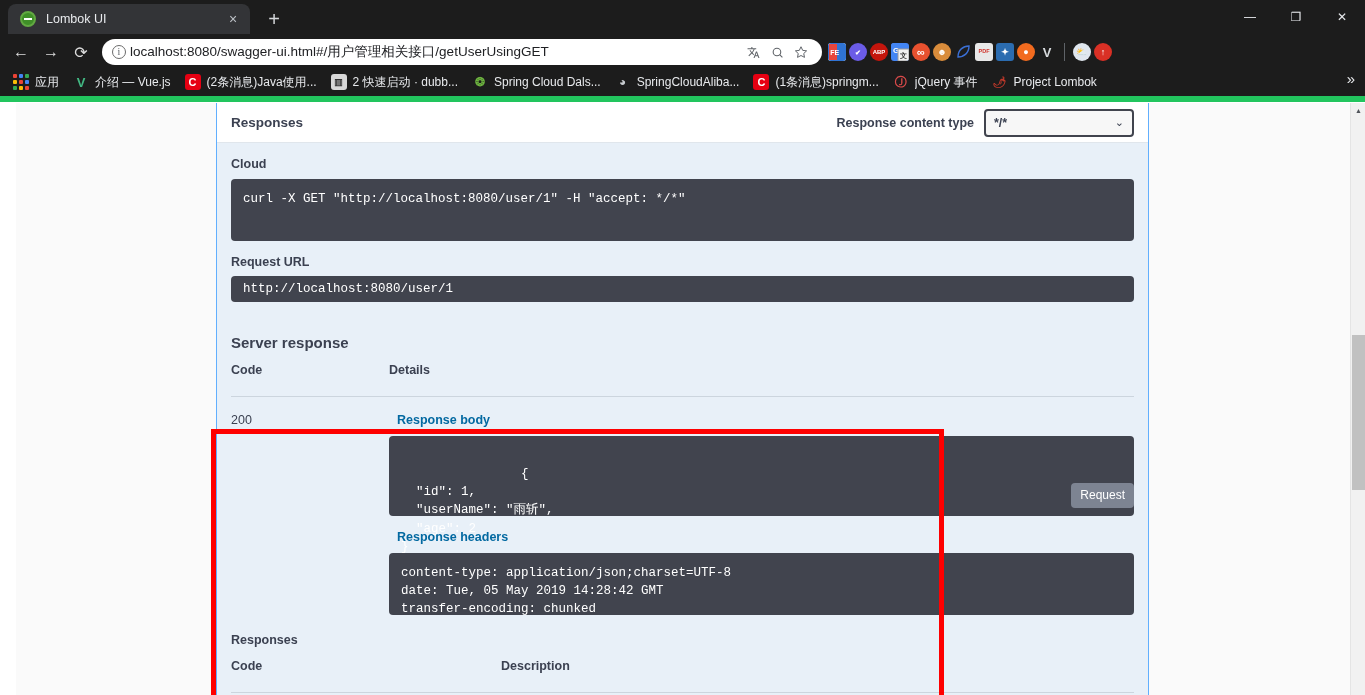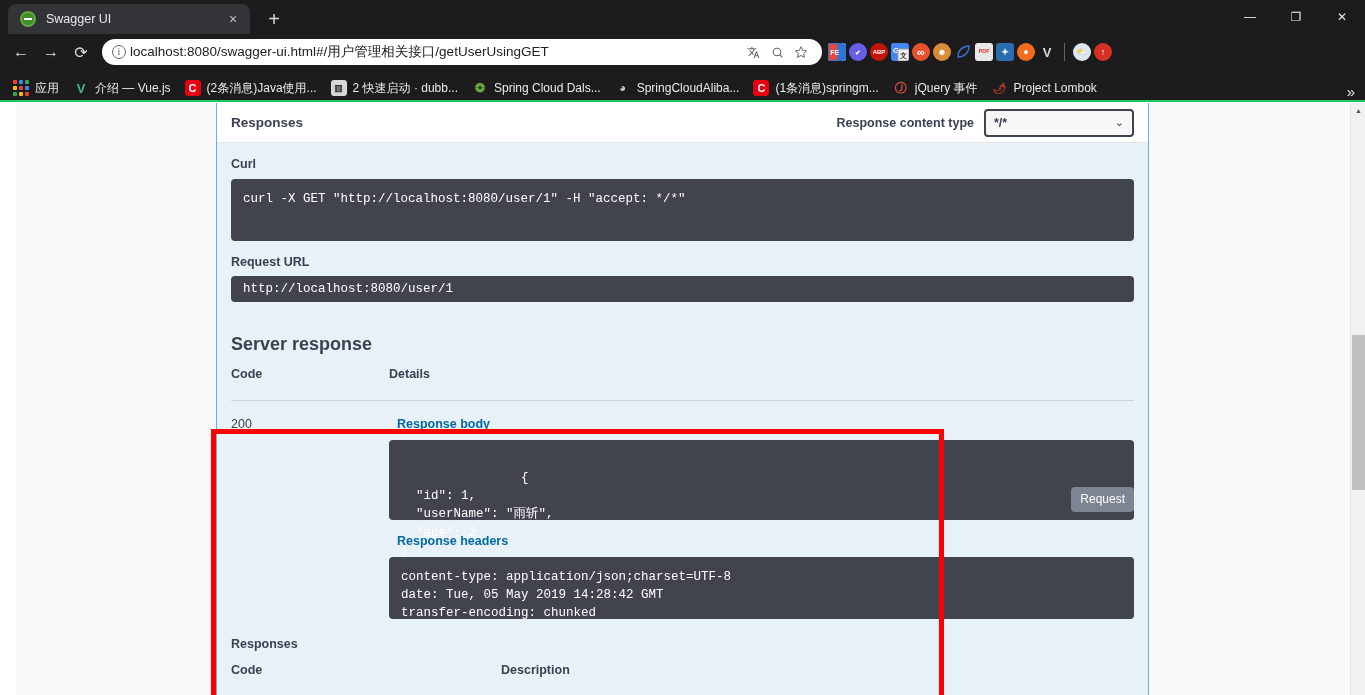--- a/index.html
+++ b/index.html
@@ -90,22 +90,22 @@
     width: 18px; height: 18px; border-radius: 3px; flex: 0 0 auto;
     font-size: 7px; font-weight: bold; color: #fff; cursor: pointer;
     display: flex; align-items: center; justify-content: center;
     overflow: hidden; line-height: 1;
   }
   .ext.circ { border-radius: 50%; }
   .vsep { width: 1px; height: 18px; background: #5f6368; margin: 0 5px; }
 
   .bookmarks {
     height: 32px; background: #1c1c1c;
-    display: flex; align-items: flex-end; padding: 0 6px;
-    border-bottom: 2px solid #22c55e; position: relative;
+    display: flex; align-items: flex-start; padding: 0 6px;
+    border-bottom: 6px solid #22c55e; position: relative;
   }
   .bm {
     display: flex; align-items: center; height: 24px;
     padding: 0 7px; border-radius: 4px; cursor: pointer; flex: 0 0 auto;
     max-width: 170px;
   }
   .bm-label {
     color: #e8eaed; font-size: 12px; margin-left: 6px;
     white-space: nowrap; overflow: hidden; text-overflow: ellipsis;
   }
@@ -171,21 +171,21 @@
     background: #41444e; border-radius: 4px; color: #ffffff;
     font-family: "Liberation Mono", monospace; font-size: 12.5px;
     padding: 11px 12px; white-space: pre; line-height: 1.45;
     position: relative;
   }
   .codebox.curl { height: 62px; margin-top: 8px; }
   .codebox.req { height: 26px; padding: 4px 12px; display: flex; align-items: center; }
 
   
   .sr-wrap { padding: 0 14px 0 14px; margin-top: 18px; }
-  .sr-title { font-size: 18px; color: #3b4151; font-weight: 700; }
+  .sr-title { font-size: 15px; color: #3b4151; font-weight: 700; }
 
   .tbl { width: 100%; margin-top: 12px; }
   .tbl-head {
     display: flex; padding-bottom: 19px; border-bottom: 1px solid #ccd5de;
   }
   .th {
     font-size: 12.5px; color: #3b4151; font-weight: 700;
   }
   .th.code-col { width: 158px; flex: 0 0 158px; }
   .tbl-row { display: flex; padding-top: 16px; }
@@ -238,21 +238,21 @@
   }
 </style>
 </head>
 <body>
 
 <div class="browser">
 
   <div class="titlebar">
     <div class="tab">
       <span class="tab-favicon"></span>
-      <span class="tab-title">Swagger UI</span>
+      <span class="tab-title">Lombok UI</span>
       <span class="tab-close">×</span>
     </div>
     <div class="newtab">+</div>
     <div class="wincontrols">
       <div class="wc">—</div>
       <div class="wc">❐</div>
       <div class="wc close">✕</div>
     </div>
   </div>
 
@@ -380,21 +380,21 @@
         <span class="content-type-wrap">
           <span class="ct-label">Response content type</span>
           <span class="ct-select">
             <span>*/*</span>
             <span class="chev">⌄</span>
           </span>
         </span>
       </div>
 
       <div class="body-pad">
-        <div class="lbl">Curl</div>
+        <div class="lbl">Cloud</div>
         <div class="codebox curl">curl -X GET "http://localhost:8080/user/1" -H "accept: */*"</div>
 
         <div class="lbl" style="margin-top:14px;">Request URL</div>
         <div class="codebox req">http://localhost:8080/user/1</div>
       </div>
 
       <div class="sr-wrap">
         <div class="sr-title">Server response</div>
 
         <div class="tbl">

